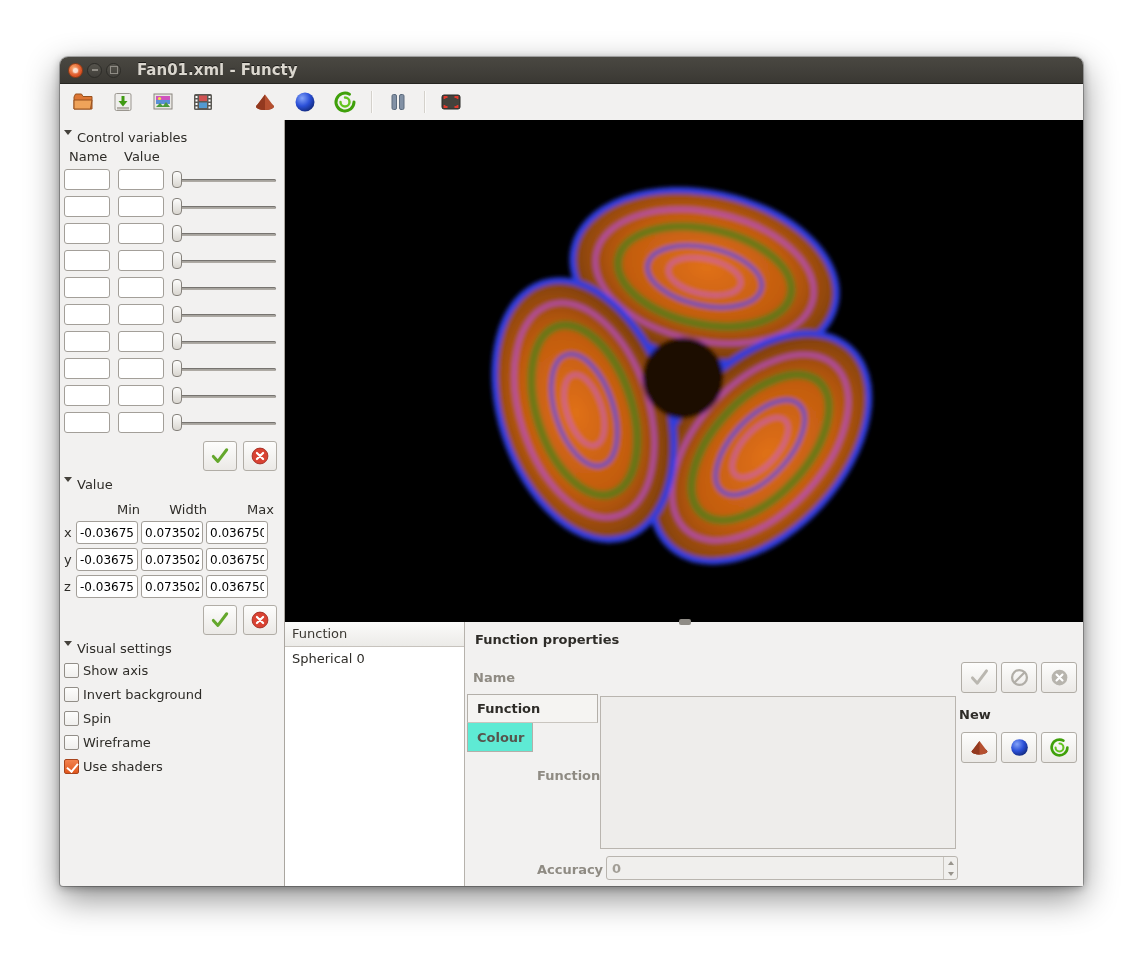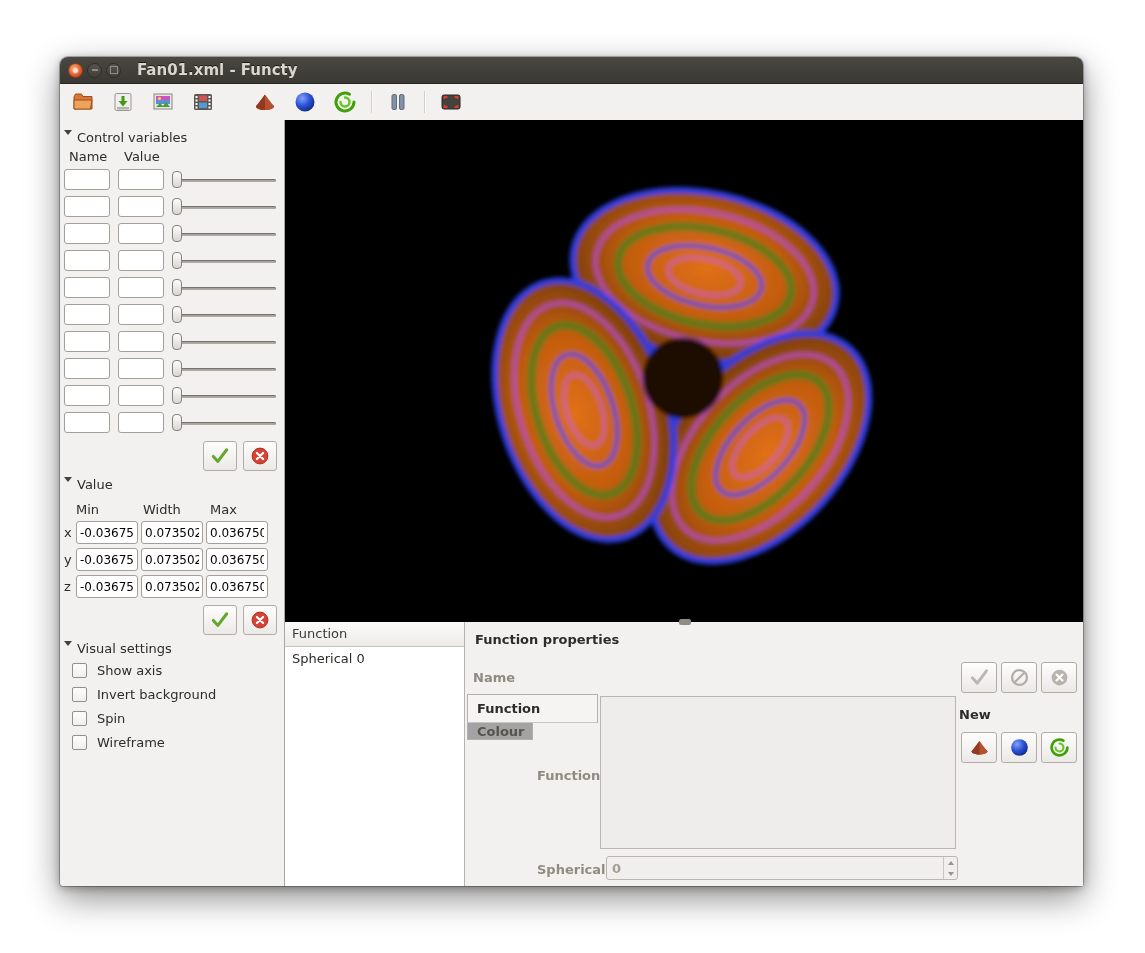--- a/index.html
+++ b/index.html
@@ -63,28 +63,28 @@
   .slider-handle { position:absolute; left:0; top:2px; width:10px; height:17px;
     background:linear-gradient(#fdfdfc,#d9d6d0); border:1px solid #85817b; border-radius:4px; }
 
   .btn-row { display:flex; justify-content:flex-end; gap:6px; padding-right:7px; margin-top:5px; }
   .gtk-btn { width:34px; height:30px; background:linear-gradient(#fdfdfc,#ebe9e6);
     border:1px solid #b1ada6; border-radius:3px; display:flex; align-items:center;
     justify-content:center; padding:0; cursor:default; }
   .gtk-btn svg { width:20px; height:20px; }
 
   .range-headers { display:flex; padding-left:16px; margin-top:8px; height:17px; }
-  .range-headers span { width:64px; text-align:left; }
+  .range-headers span { width:64px; text-align:right; }
   .range-headers span + span { margin-left:3px; }
   .range-row { display:flex; align-items:center; padding-left:4px; height:27px; }
   .axis-label { width:9px; margin-right:3px; }
   .range-input { width:62px; height:23px; border:1px solid #a39f99; border-radius:3px;
     background:#fff; font:inherit; font-size:12px; padding:0 3px; margin-right:3px; }
 
-  .check-row { display:flex; align-items:center; gap:10px; padding-left:12px; height:24px; }
+  .check-row { display:flex; align-items:center; gap:4px; padding-left:4px; height:24px; }
   .checkbox { width:15px; height:15px; background:linear-gradient(#fdfdfc,#f0efed);
     border:1px solid #928e88; border-radius:2px; position:relative; flex:0 0 auto; }
   .checkbox.checked { background:linear-gradient(#f République2824e,#e1571d); }
   .checkbox.checked { background:linear-gradient(#f2824e,#e1571d); border-color:#a8441c; }
   .checkbox.checked::after { content:""; position:absolute; left:4px; top:1px; width:5px; height:9px;
     border-right:2px solid #fff; border-bottom:2px solid #fff; transform:rotate(40deg); }
 
   
   .function-list { position:absolute; left:0; top:0; width:180px; bottom:0;
     background:#fff; border-right:1px solid #b6b2ac; }
@@ -103,21 +103,21 @@
   .action-btns { position:absolute; left:496px; top:40px; display:flex; gap:4px; }
   .big-btn { width:36px; height:31px; background:linear-gradient(#fdfdfc,#ebe9e6);
     border:1px solid #b1ada6; border-radius:3px; display:flex; align-items:center;
     justify-content:center; padding:0; cursor:default; }
   .big-btn svg { width:21px; height:21px; }
 
   .tab { position:absolute; border:1px solid #b3afa9; display:flex; align-items:center;
     padding-left:9px; cursor:default; }
   .tab-function { left:2px; top:72px; width:131px; height:29px; background:#f5f4f2;
     border-bottom-color:#c9c5bf; }
-  .tab-colour { left:2px; top:101px; width:66px; height:17px; background:#a3a3a3;
+  .tab-colour { left:2px; top:101px; width:66px; height:29px; background:#5eead4;
     color:#57534c; border-top:none; }
 
   .function-page-label { position:absolute; left:72px; top:146px; }
   .function-textarea { position:absolute; left:135px; top:74px; width:356px; height:153px;
     border:1px solid #b9b5af; background:#eeedeb; resize:none; font:inherit; }
   .accuracy-label { position:absolute; left:72px; top:240px; }
   .spinner { position:absolute; left:141px; top:234px; width:352px; height:24px;
     border:1px solid #b9b5af; border-radius:3px; background:#f0efed; display:flex; }
   .spinner input { flex:1; border:none; background:transparent; color:#a29e96;
     font:inherit; font-size:13px; padding:0 5px; }
@@ -378,20 +378,24 @@
         <span class="checkbox"></span>
         <span>Invert background</span>
       </div>
       <div class="check-row">
         <span class="checkbox"></span>
         <span>Spin</span>
       </div>
       <div class="check-row">
         <span class="checkbox"></span>
         <span>Wireframe</span>
+      </div>
+      <div class="check-row">
+        <span class="checkbox checked"></span>
+        <span>Use shaders</span>
       </div>
     </div>
 
     <div class="viewport">
       <svg viewBox="0 0 798 502">
         <defs>
           <radialGradient id="petalFill" cx="50%" cy="45%" r="68%">
             <stop offset="0%" stop-color="#e07017"></stop>
             <stop offset="45%" stop-color="#c25c10"></stop>
             <stop offset="78%" stop-color="#7a3d07"></stop>
@@ -452,21 +456,21 @@
             </svg>
           </button>
         </div>
 
         <div class="tab tab-function">Function</div>
         <div class="tab tab-colour">Colour</div>
 
         <div class="function-page-label dim-label">Function</div>
         <textarea class="function-textarea" disabled="" style=""></textarea>
 
-        <div class="accuracy-label dim-label">Spherical</div>
+        <div class="accuracy-label dim-label">Accuracy</div>
         <div class="spinner">
           <input disabled="" value="0" style="">
           <div class="spin-btns">
             <div>
                 <span class="arr-up"></span>
               </div>
             <div>
                 <span class="arr-down"></span>
               </div>
           </div>

